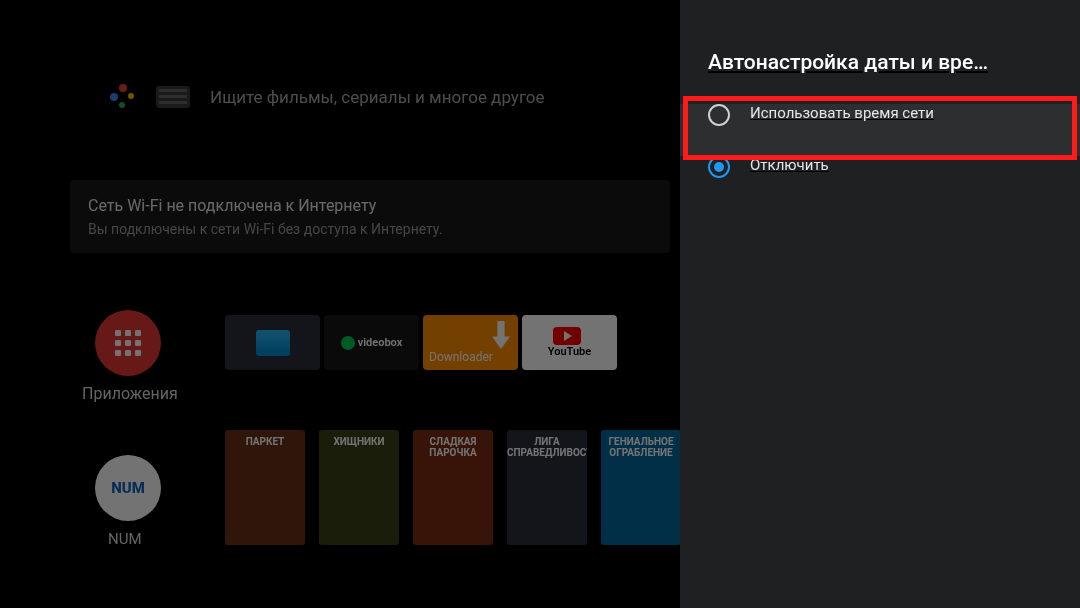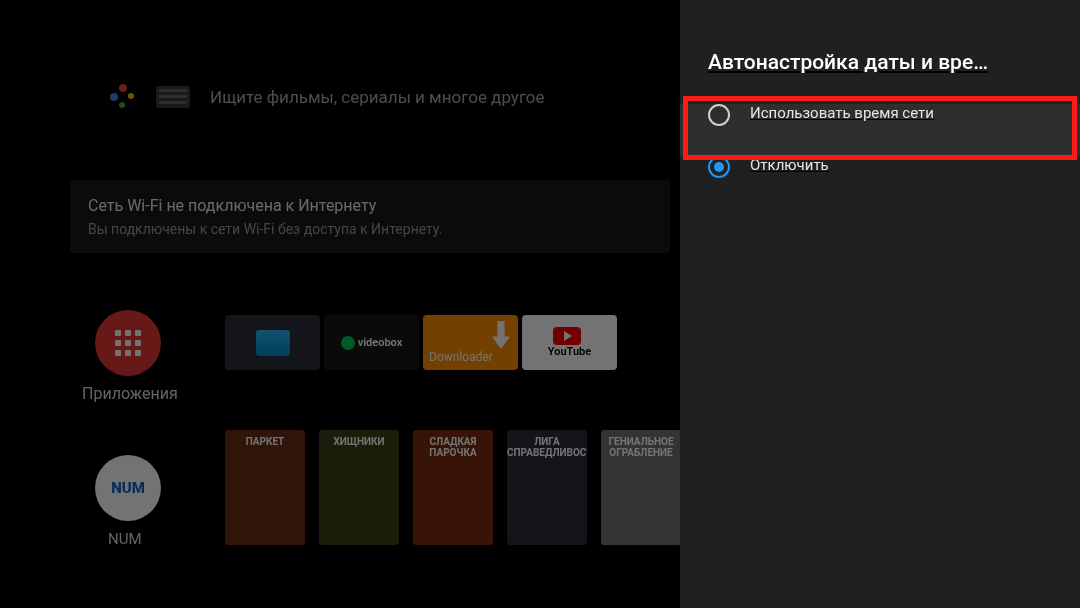--- a/index.html
+++ b/index.html
@@ -138,21 +138,21 @@
         </div>
         <div class="poster" style="background: rgb(58, 64, 24);">
           <div class="ptitle">ХИЩНИКИ</div>
         </div>
         <div class="poster" style="background: rgb(122, 46, 16);">
           <div class="ptitle">СЛАДКАЯ ПАРОЧКА</div>
         </div>
         <div class="poster" style="background: rgb(42, 47, 58);">
           <div class="ptitle">ЛИГА СПРАВЕДЛИВОСТИ</div>
         </div>
-        <div class="poster" style="background: #737373;">
+        <div class="poster" style="background: #0369a1;">
           <div class="ptitle">ГЕНИАЛЬНОЕ ОГРАБЛЕНИЕ</div>
         </div>
       </div>
   </div>
 
   <div class="panel">
     <div class="panel-title">Автонастройка даты и вре…</div>
     <div id="options-holder">
         <div class="option focused">
           <div class="radio"></div>

